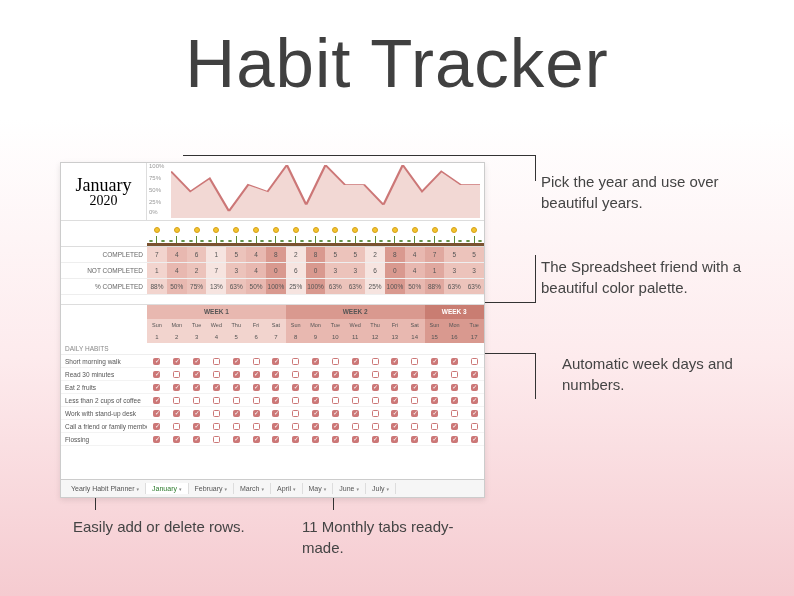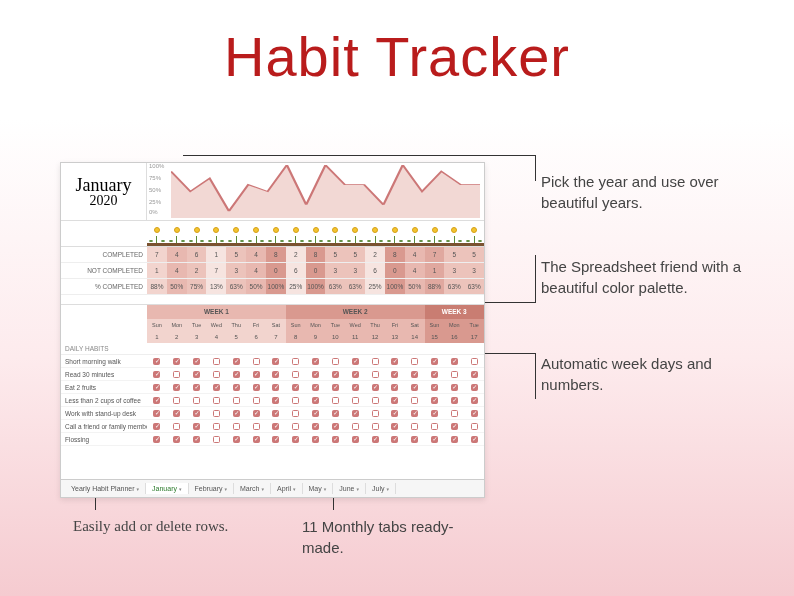--- a/index.html
+++ b/index.html
@@ -3,22 +3,22 @@
 <meta charset="utf-8">
 <style>
 * { margin: 0; padding: 0; box-sizing: border-box; }
 body {
   width: 794px; height: 596px;
   font-family: -apple-system, 'Segoe UI', Arial, sans-serif;
   background: linear-gradient(180deg, #ffffff 0%, #ffffff 20%, #fdebed 60%, #f5cbd0 100%);
   position: relative; overflow: hidden;
 }
 .title {
-  text-align: center; font-size: 56px; font-weight: 300;
-  letter-spacing: 1px; color: #b91c1c; padding-top: 24px;
+  text-align: center; font-size: 69px; font-weight: 300;
+  letter-spacing: 1px; color: #404040; padding-top: 24px;
   font-family: 'Century Gothic', 'Futura', sans-serif;
 }
 .callout {
   position: absolute; font-size: 15px; color: #444;
   font-family: 'Century Gothic', 'Futura', sans-serif; font-weight: 300;
   line-height: 1.4;
 }
 .dot { width: 10px; height: 10px; background: #000; border-radius: 50%; position: absolute; }
 .line { position: absolute; background: #333; }
 
@@ -80,22 +80,22 @@
 .tab.active { background: #fff; color: #2a7a2a; }
 .tab .tri { font-size: 5px; color: #888; }
 </style>
 </head>
 <body>
 
 <div class="title">Habit Tracker</div>
 
 <div class="callout" style="left:541px; top:171px; width:210px;">Pick the year and use over beautiful years.</div>
 <div class="callout" style="left:541px; top:256px; width:220px;">The Spreadsheet friend with a beautiful color palette.</div>
-<div class="callout" style="left:541px; top:353px; width:200px;">Automatic week days and numbers.</div>
-<div class="callout" style="left:73px; top:516px; width:180px;font-family:Liberation Serif, serif;">Easily add or delete rows.</div>
+<div class="callout" style="left:562px; top:353px; width:200px;">Automatic week days and numbers.</div>
+<div class="callout" style="left:73px; top:516px; width:180px;">Easily add or delete rows.</div>
 <div class="callout" style="left:302px; top:516px; width:180px;">11 Monthly tabs ready-made.</div>
 
 <div class="line" style="left:183px; top:155px; width:352px; height:1px;"></div>
 <div class="line" style="left:535px; top:155px; width:1px; height:26px;"></div>
 <div class="dot" style="left:178px; top:186px;"></div>
 
 <div class="line" style="left:438px; top:302px; width:97px; height:1px;"></div>
 <div class="line" style="left:535px; top:255px; width:1px; height:48px;"></div>
 <div class="dot" style="left:433px; top:298px;"></div>
 

